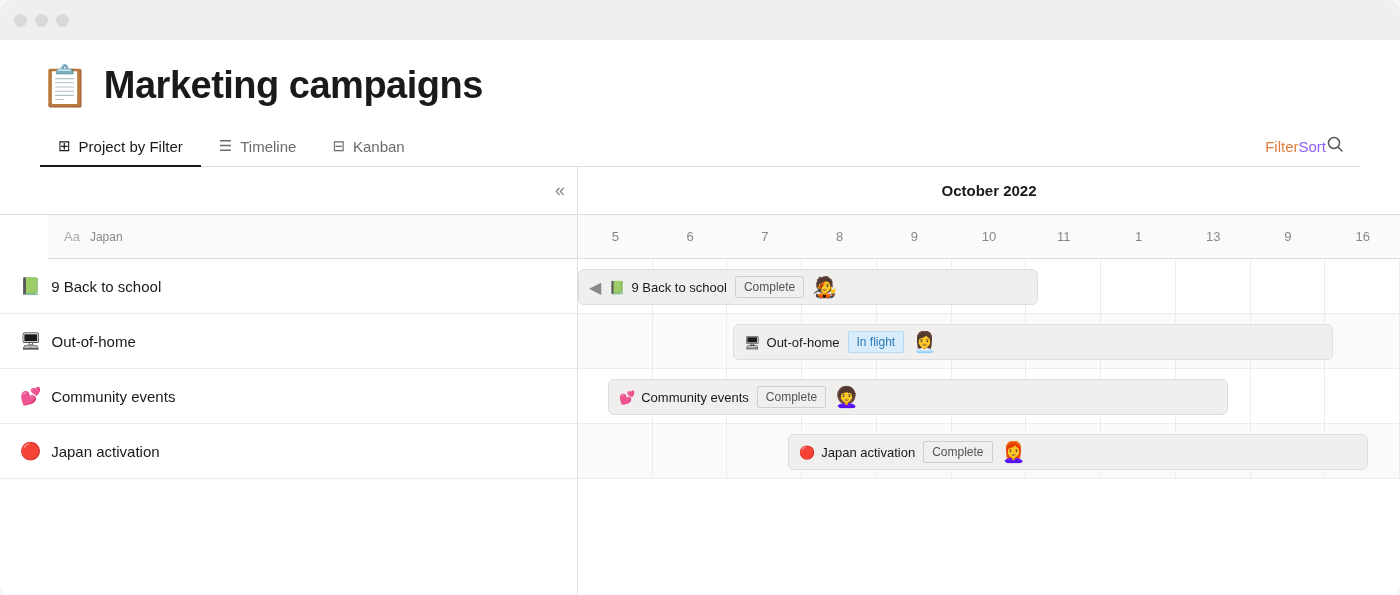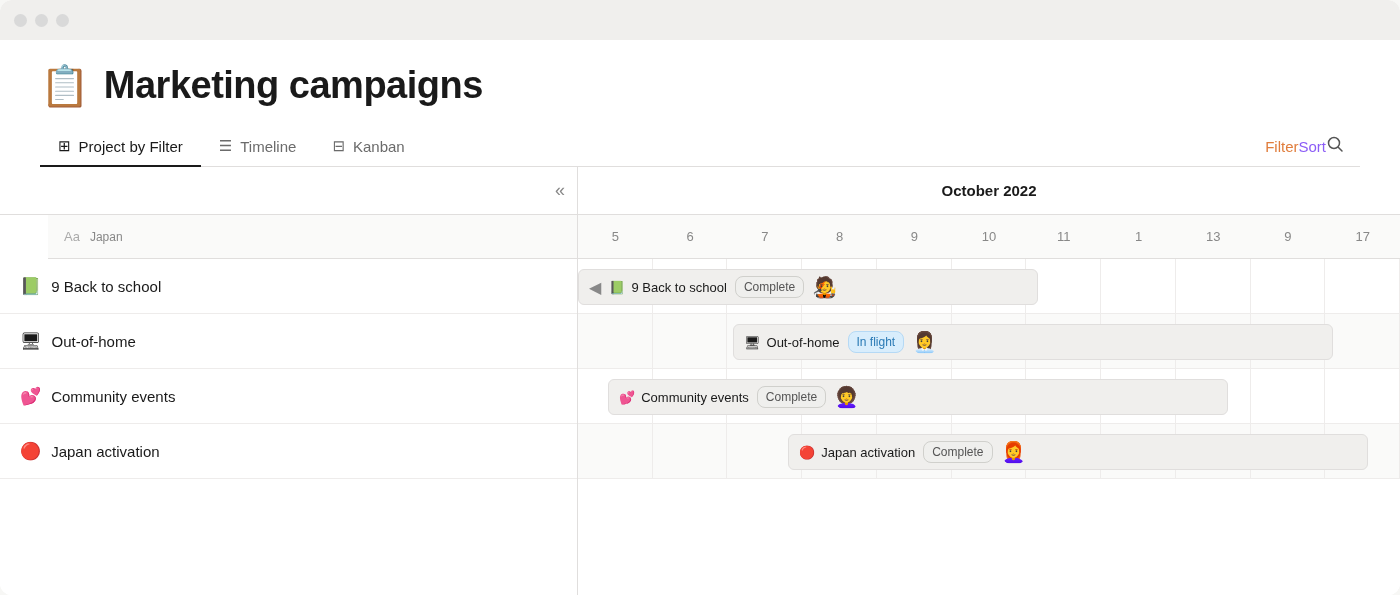--- a/index.html
+++ b/index.html
@@ -302,21 +302,21 @@
 
     .task-bar-label {
       display: flex;
       align-items: center;
       gap: 6px;
     }
 
     .status-badge {
       font-size: 12px;
       padding: 3px 8px;
-      border-radius: 8px;
+      border-radius: 2px;
       font-weight: 500;
       flex-shrink: 0;
     }
 
     .status-complete {
       background: #efefed;
       color: #555;
       border: 1px solid #d0d0cc;
     }
 
@@ -437,21 +437,21 @@
           <div class="date-cell">5</div>
           <div class="date-cell">6</div>
           <div class="date-cell">7</div>
           <div class="date-cell">8</div>
           <div class="date-cell">9</div>
           <div class="date-cell">10</div>
           <div class="date-cell">11</div>
           <div class="date-cell">1</div>
           <div class="date-cell">13</div>
           <div class="date-cell">9</div>
-          <div class="date-cell">17</div>
+          <div class="date-cell">16</div>
         </div>
 
         <div class="timeline-rows">
 
           <div class="timeline-row">
             <div class="task-bar row1-bar">
               <span class="back-arrow">◀</span>
               <span class="task-bar-label">
                 <span>📗</span>
                 <span>9 Back to school</span>

